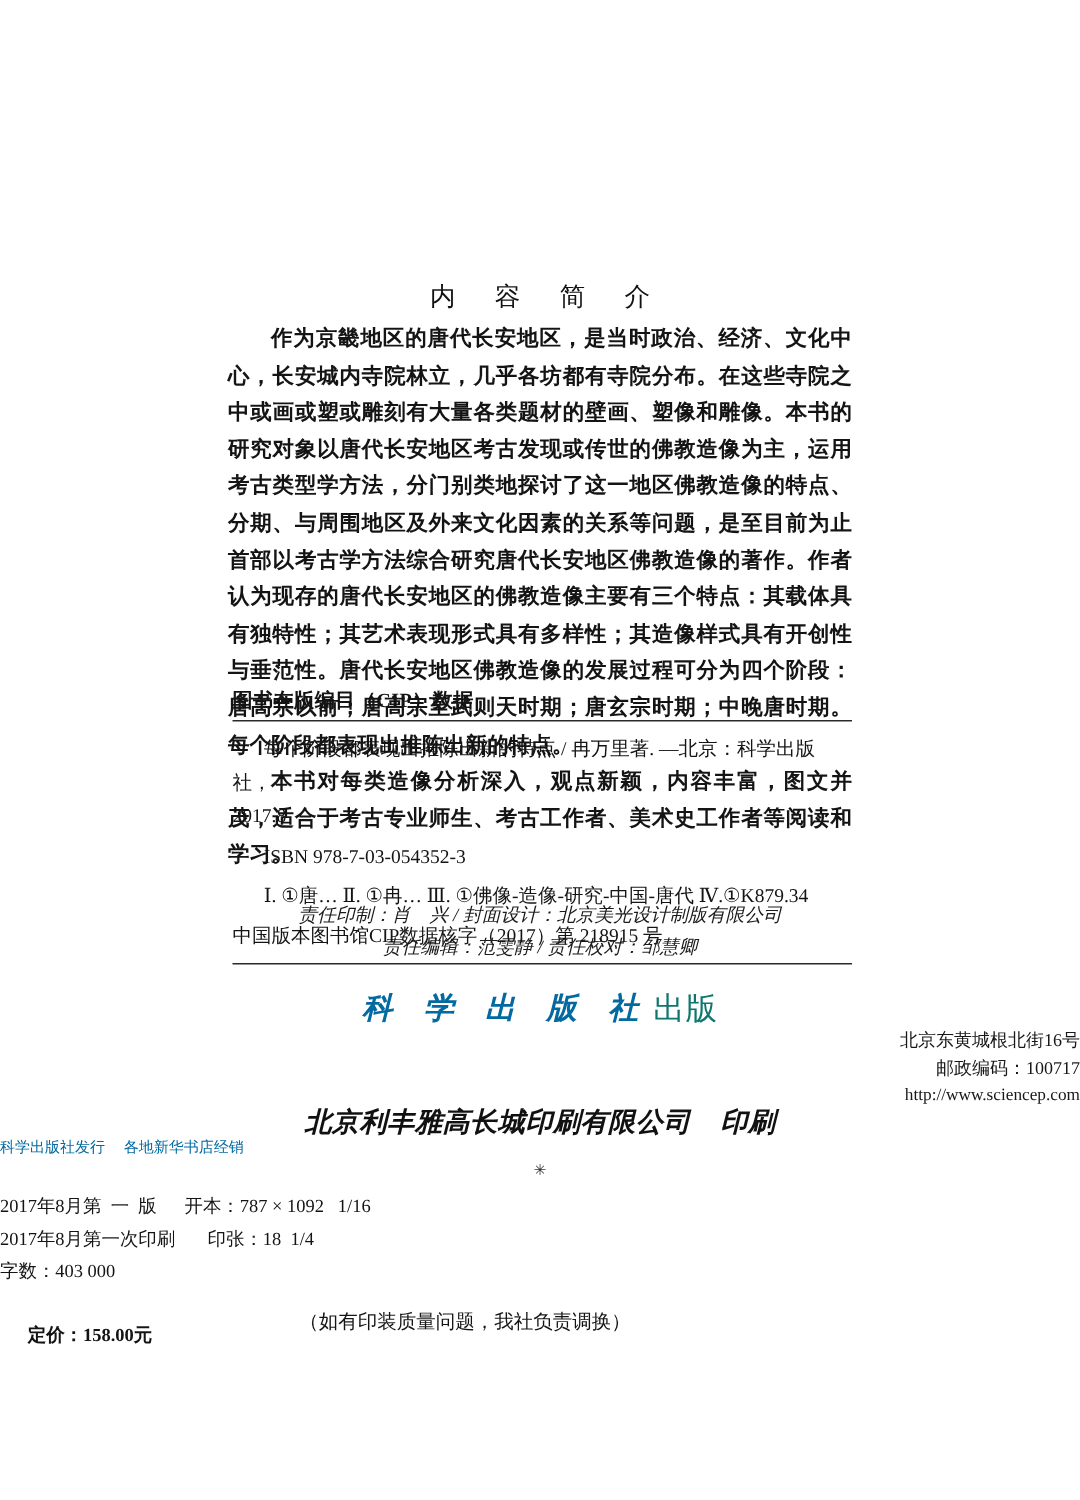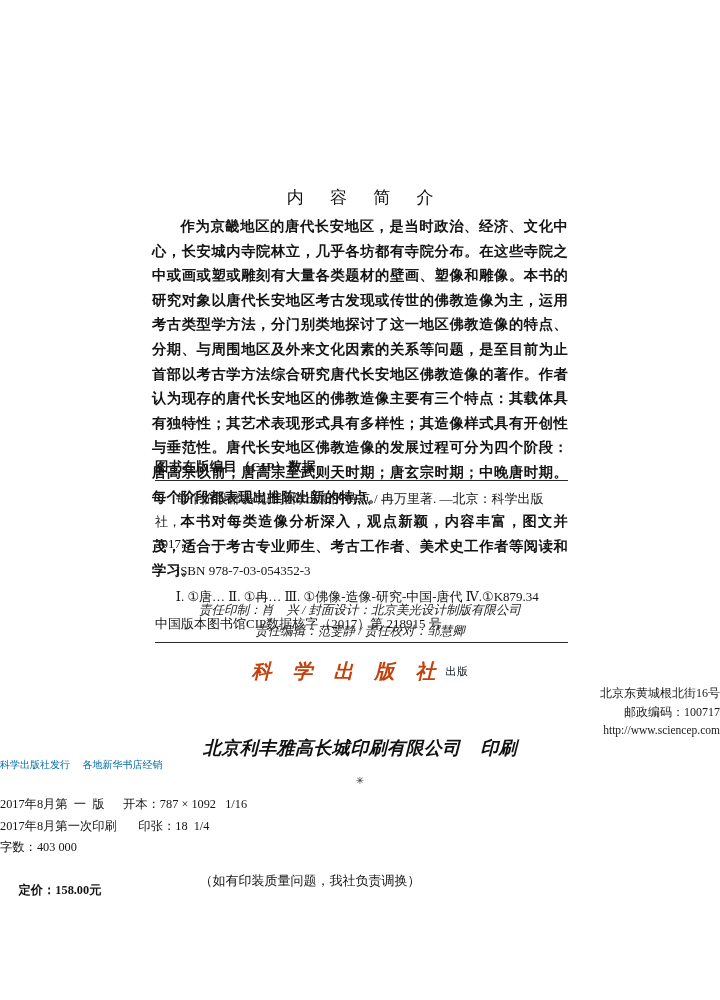--- a/index.html
+++ b/index.html
@@ -117,27 +117,27 @@
     width: 720px;
     text-align: center;
     white-space: nowrap;
   }
   .pub-logo {
     font-size: 20px;
     font-weight: bold;
     font-style: italic;
     letter-spacing: 8px;
     font-family: "Liberation Serif", "DejaVu Serif", serif;
-    color: #c2410c;
+    color: #0369a1;
     vertical-align: middle;
   }
   .pub-logo-suffix {
-    font-size: 11px;
+    font-size: 21px;
     letter-spacing: 0.5px;
-    color: #0f172a;
+    color: #0f766e;
     vertical-align: middle;
     margin-left: 2px;
   }
 
   .pub-address {
     position: absolute;
     left: 0;
     top: 684px;
     width: 720px;
     text-align: right;

